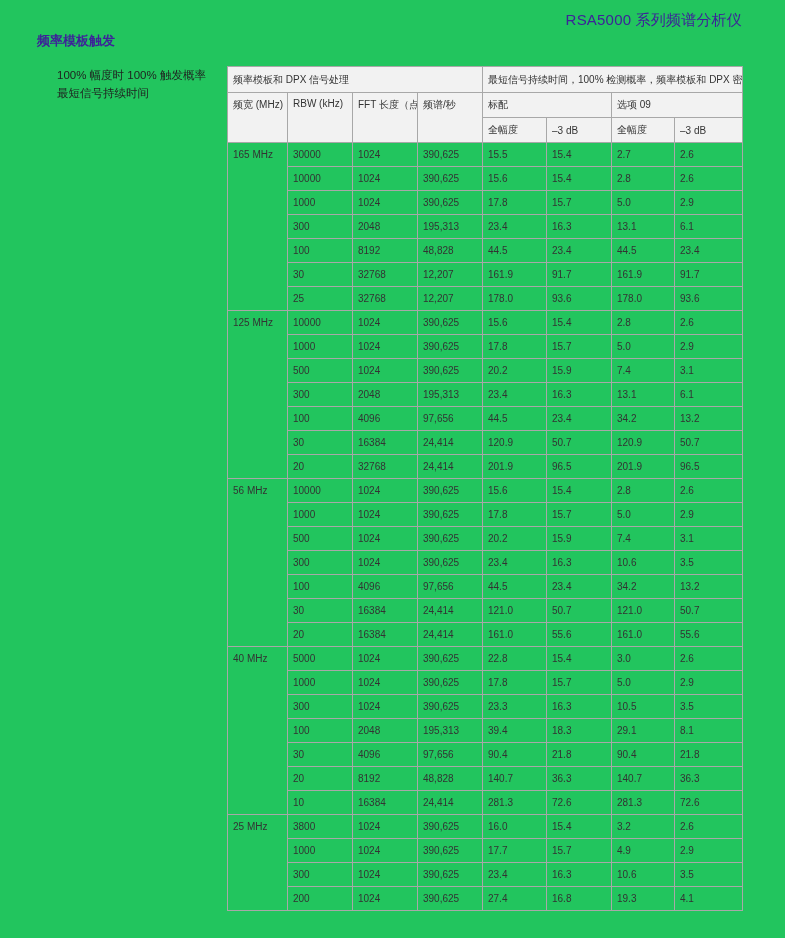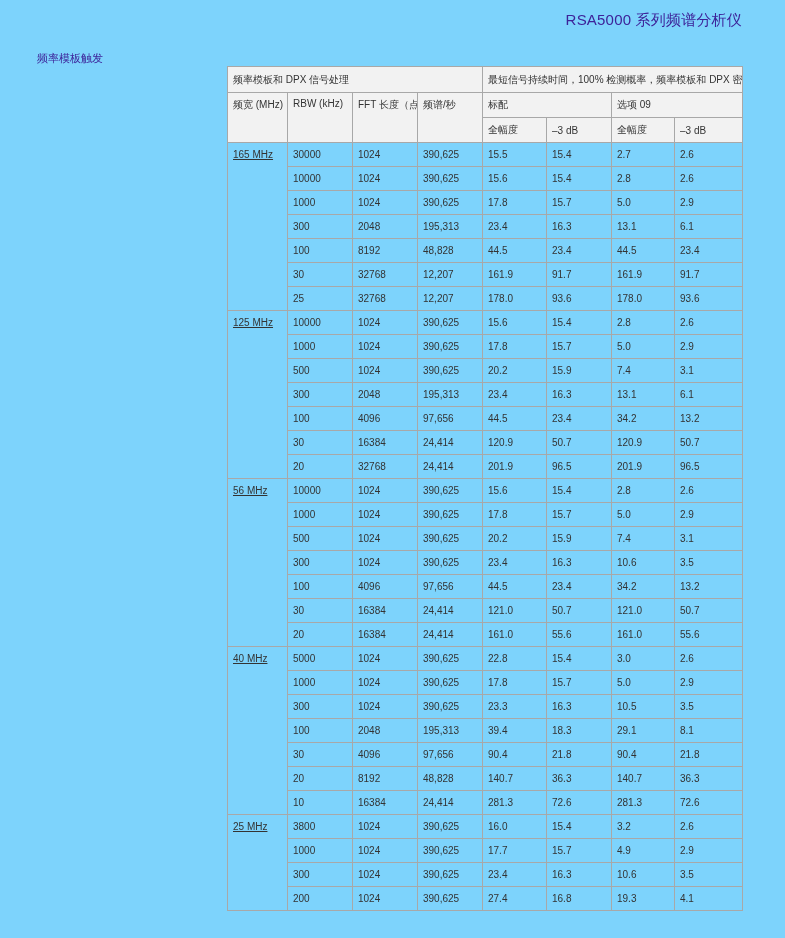--- a/index.html
+++ b/index.html
@@ -1,40 +1,40 @@
 <!DOCTYPE html>
 <html style="--accent: #3d2399; --grid: #a8a8a8; --headbg: #f2f2f2;"><head>
 <meta charset="utf-8">
 <style>
   * { box-sizing: border-box; }
   html,body { margin:0; padding:0; background:#ffffff; }
   .page {
     position: relative;
     width: 785px;
     height: 938px;
-    background: #7dd3fc;
+    background: #22c55e;
     font-family: "Liberation Sans", "DejaVu Sans", sans-serif;
     color: #262626;
     overflow: hidden;
   }
   .doc-title {
     position: absolute;
     top: 11px;
     right: 43px;
     font-size: 15px;
     letter-spacing: 0.2px;
     color: var(--accent, #3d2399);
     white-space: nowrap;
   }
   .section-heading {
     position: absolute;
-    top: 51px;
+    top: 32px;
     left: 37px;
-    font-size: 11px;
-    font-weight: normal;
+    font-size: 13px;
+    font-weight: bold;
     color: var(--accent, #3d2399);
     white-space: nowrap;
   }
   .side-note {
     position: absolute;
     top: 66px;
     left: 57px;
     font-size: 11.5px;
     line-height: 18px;
     color: #1f1f1f;
@@ -60,31 +60,35 @@
   }
   .spec-table thead th {
     background: var(--headbg, #f2f2f2);
     font-weight: normal;
   }
   .spec-table tr.h1 { height: 26px; }
   .spec-table tr.h2 { height: 25px; }
   .spec-table tr.h3 { height: 25px; }
   .spec-table tbody tr { height: 24px; }
   .spec-table th.top { vertical-align: top; padding-top: 5px; }
-  .spec-table td.bw { vertical-align: top; padding-top: 6px; text-decoration: underline; }
+  .spec-table td.bw { vertical-align: top; padding-top: 6px; }
 </style>
 </head>
 <body>
 
 <div class="page">
 
   <div class="doc-title">RSA5000 系列频谱分析仪</div>
 
   <div class="section-heading">频率模板触发</div>
 
+  <div class="side-note">
+    <div>100% 幅度时 100% 触发概率</div>
+    <div>最短信号持续时间</div>
+  </div>
 
   <table class="spec-table">
     <colgroup>
       <col style="width:60px">
       <col style="width:65px">
       <col style="width:65px">
       <col style="width:65px">
       <col style="width:64px">
       <col style="width:65px">
       <col style="width:63px">

